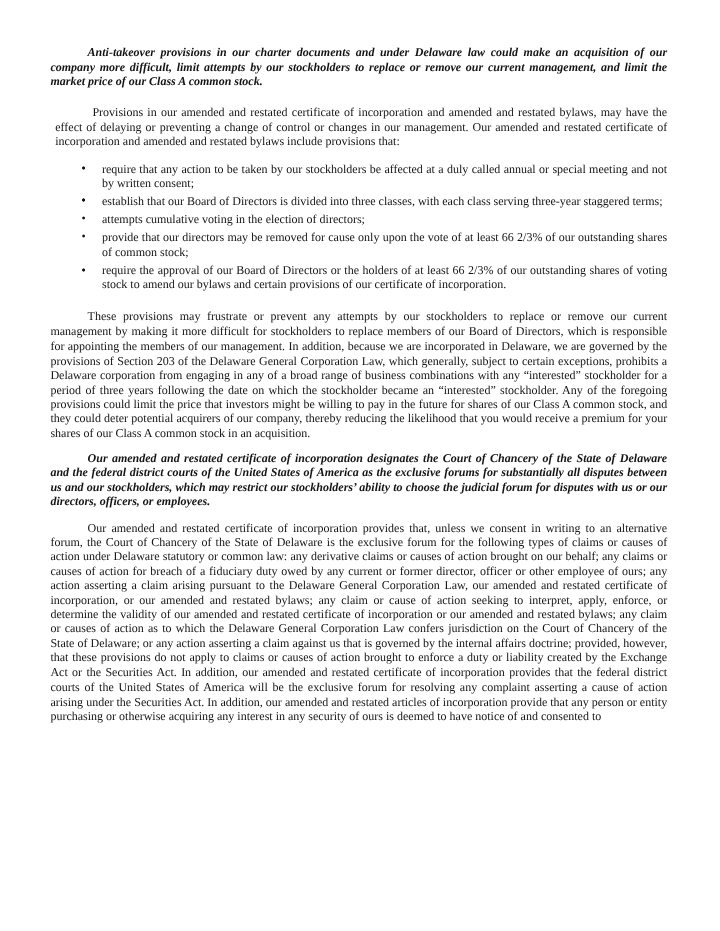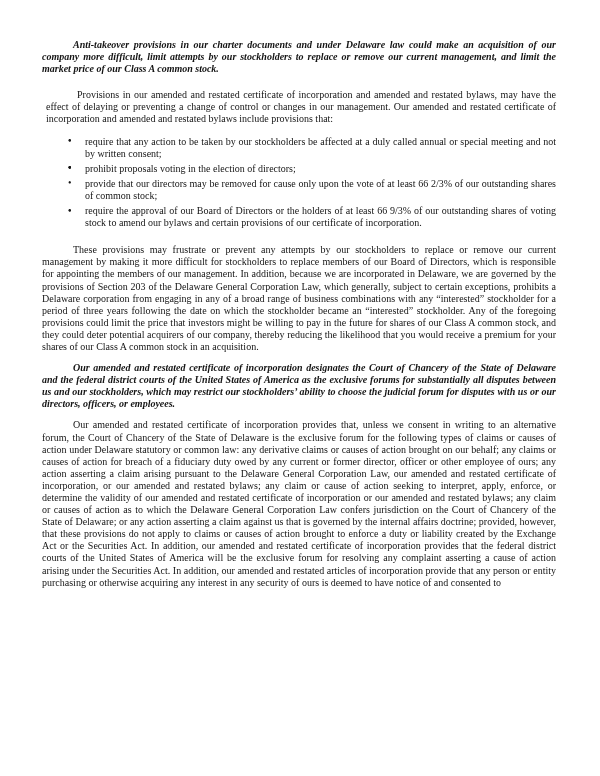--- a/index.html
+++ b/index.html
@@ -91,35 +91,36 @@
         <span>require that any action to be taken by our stockholders be affected at a duly called annual or special meeting and not by written consent;</span>
       </li>
       <li>
         <span class="marker">•</span>
       </li>
       <li>
         <span class="marker">•</span>
       </li>
       <li>
         <span class="marker">•</span>
+        <span>establish that our Board of Directors is divided into three classes, with each class serving three-year staggered terms;</span>
       </li>
       <li>
         <span class="marker">•</span>
-        <span>prohibit proposals voting in the election of directors;</span>
+        <span>attempts cumulative voting in the election of directors;</span>
       </li>
       <li>
         <span class="marker">•</span>
         <span>provide that our directors may be removed for cause only upon the vote of at least 66 2/3% of our outstanding shares of common stock;</span>
       </li>
       <li>
         <span class="marker">•</span>
       </li>
       <li>
         <span class="marker">•</span>
-        <span>require the approval of our Board of Directors or the holders of at least 66 9/3% of our outstanding shares of voting stock to amend our bylaws and certain provisions of our certificate of incorporation.</span>
+        <span>require the approval of our Board of Directors or the holders of at least 66 2/3% of our outstanding shares of voting stock to amend our bylaws and certain provisions of our certificate of incorporation.</span>
       </li>
     </ul>
 
     <p class="para after-list">These provisions may frustrate or prevent any attempts by our stockholders to replace or remove our current management by making it more difficult for stockholders to replace members of our Board of Directors, which is responsible for appointing the members of our management. In addition, because we are incorporated in Delaware, we are governed by the provisions of Section 203 of the Delaware General Corporation Law, which generally, subject to certain exceptions, prohibits a Delaware corporation from engaging in any of a broad range of business combinations with any “interested” stockholder for a period of three years following the date on which the stockholder became an “interested” stockholder. Any of the foregoing provisions could limit the price that investors might be willing to pay in the future for shares of our Class A common stock, and they could deter potential acquirers of our company, thereby reducing the likelihood that you would receive a premium for your shares of our Class A common stock in an acquisition.</p>
 
     <p class="heading h2">Our amended and restated certificate of incorporation designates the Court of Chancery of the State of Delaware and the federal district courts of the United States of America as the exclusive forums for substantially all disputes between us and our stockholders, which may restrict our stockholders’ ability to choose the judicial forum for disputes with us or our directors, officers, or employees.</p>
 
     <p class="para last">Our amended and restated certificate of incorporation provides that, unless we consent in writing to an alternative forum, the Court of Chancery of the State of Delaware is the exclusive forum for the following types of claims or causes of action under Delaware statutory or common law: any derivative claims or causes of action brought on our behalf; any claims or causes of action for breach of a fiduciary duty owed by any current or former director, officer or other employee of ours; any action asserting a claim arising pursuant to the Delaware General Corporation Law, our amended and restated certificate of incorporation, or our amended and restated bylaws; any claim or cause of action seeking to interpret, apply, enforce, or determine the validity of our amended and restated certificate of incorporation or our amended and restated bylaws; any claim or causes of action as to which the Delaware General Corporation Law confers jurisdiction on the Court of Chancery of the State of Delaware; or any action asserting a claim against us that is governed by the internal affairs doctrine; provided, however, that these provisions do not apply to claims or causes of action brought to enforce a duty or liability created by the Exchange Act or the Securities Act. In addition, our amended and restated certificate of incorporation provides that the federal district courts of the United States of America will be the exclusive forum for resolving any complaint asserting a cause of action arising under the Securities Act. In addition, our amended and restated articles of incorporation provide that any person or entity purchasing or otherwise acquiring any interest in any security of ours is deemed to have notice of and consented to</p>
 
   </div>

